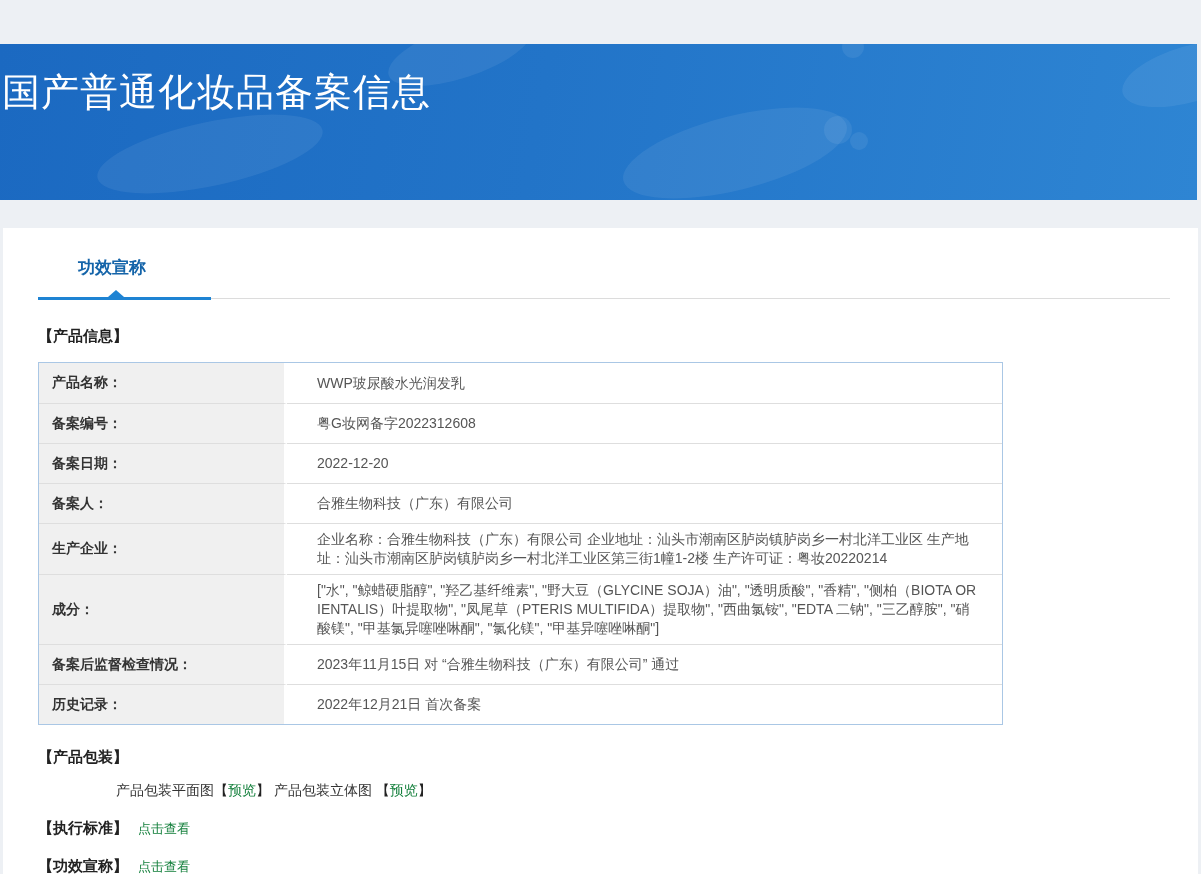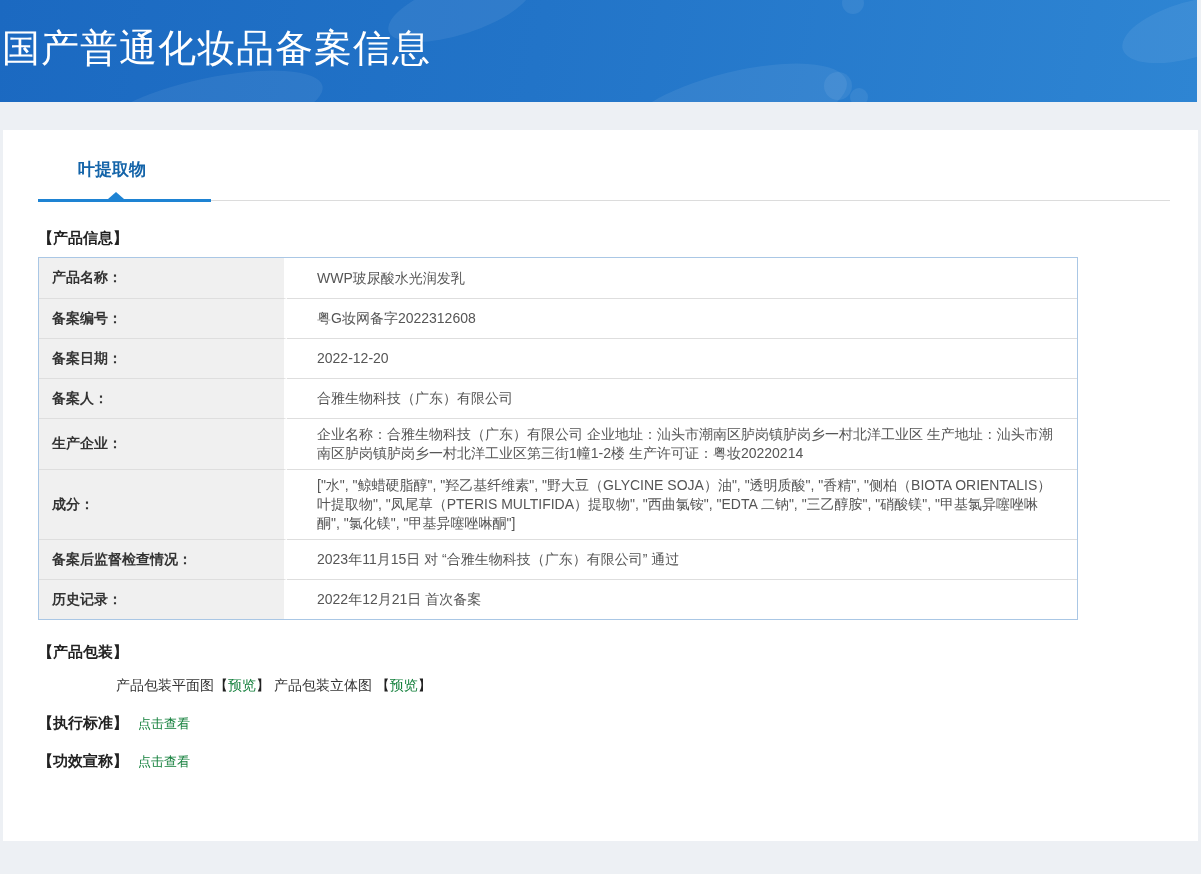--- a/index.html
+++ b/index.html
@@ -7,24 +7,25 @@
   body {
     background:#edf0f4;
     font-family:"Liberation Sans", sans-serif;
     height:874px;
     overflow:hidden;
   }
 
   
   .banner {
     position:relative;
-    height:102px;
+    height:156px;
     width:calc(100% - 4px);
     background:linear-gradient(100deg,#1b69c1 0%,#2274c8 45%,#2e85d3 100%);
     overflow:hidden;
+    margin-top:44px;
   }
   .banner .deco { position:absolute; background:rgba(255,255,255,0.07); border-radius:50%; }
   .deco-1 { left:95px; top:78px; width:230px; height:64px; transform:rotate(-12deg); }
   .deco-2 { left:385px; top:-18px; width:150px; height:52px; transform:rotate(-18deg); background:rgba(255,255,255,0.06); }
   .deco-3 { left:620px; top:72px; width:230px; height:74px; transform:rotate(-14deg); background:rgba(255,255,255,0.06); }
   .deco-4 { left:842px; top:-8px; width:22px; height:22px; background:rgba(255,255,255,0.14); }
   .deco-5 { left:824px; top:72px; width:28px; height:28px; background:rgba(255,255,255,0.09); }
   .deco-6 { left:850px; top:88px; width:18px; height:18px; background:rgba(255,255,255,0.09); }
   .deco-7 { left:1120px; top:2px; width:140px; height:56px; transform:rotate(-16deg); background:rgba(255,255,255,0.07); }
   .banner h1 {
@@ -54,21 +55,21 @@
     position:absolute; left:70px; bottom:4px; width:0; height:0;
     border-left:8px solid transparent; border-right:8px solid transparent;
     border-bottom:7px solid #1e83d3;
   }
 
   
   .section-title { font-size:15px; font-weight:bold; color:#222; margin-top:26px; }
 
   
   table.info {
-    width:1040px; margin-top:9px;
+    width:965px; margin-top:16px;
     border:1px solid #aac7e5;
     border-collapse:separate; border-spacing:0;
     table-layout:fixed;
   }
   table.info td { height:40px; vertical-align:middle; }
   table.info tr + tr td { border-top:1px solid #dedede; }
   td.lbl {
     width:248px; background:#f0f0f0; border-right:3px solid #ffffff;
     font-size:14px; font-weight:bold; color:#333;
     padding:6px 8px 6px 13px;
@@ -100,21 +101,21 @@
   <span class="deco deco-4"></span>
   <span class="deco deco-5"></span>
   <span class="deco deco-6"></span>
   <span class="deco deco-7"></span>
   <h1>国产普通化妆品备案信息</h1>
 </div>
 
 <div class="card">
 
   <div class="tab-row">
-    <span class="tab-label">叶提取物</span>
+    <span class="tab-label">功效宣称</span>
     <div class="tab-line">
       <span class="gray"></span>
       <span class="blue"></span>
       <span class="tri"></span>
     </div>
   </div>
 
   <div class="section-title">【产品信息】</div>
 
   <table class="info">

